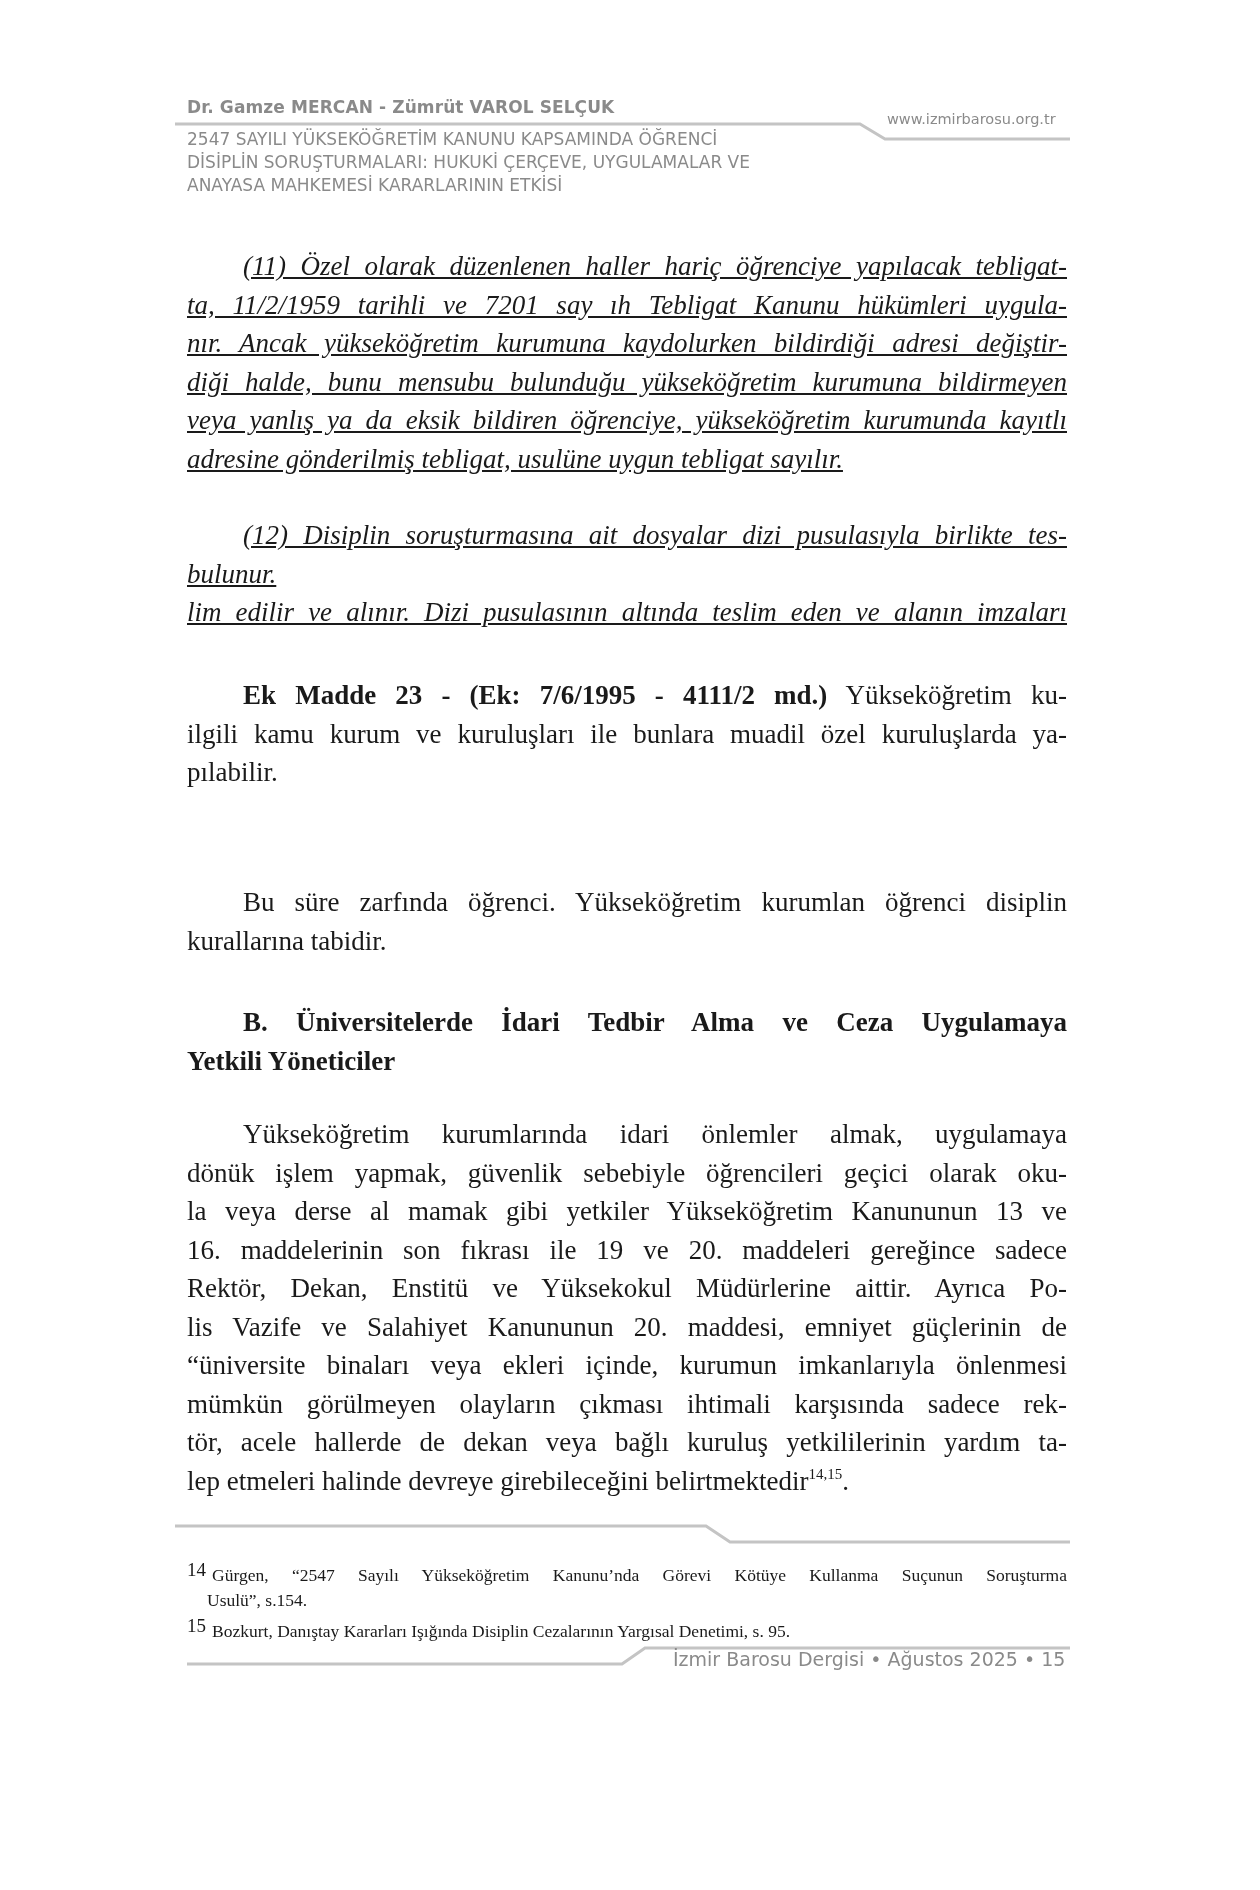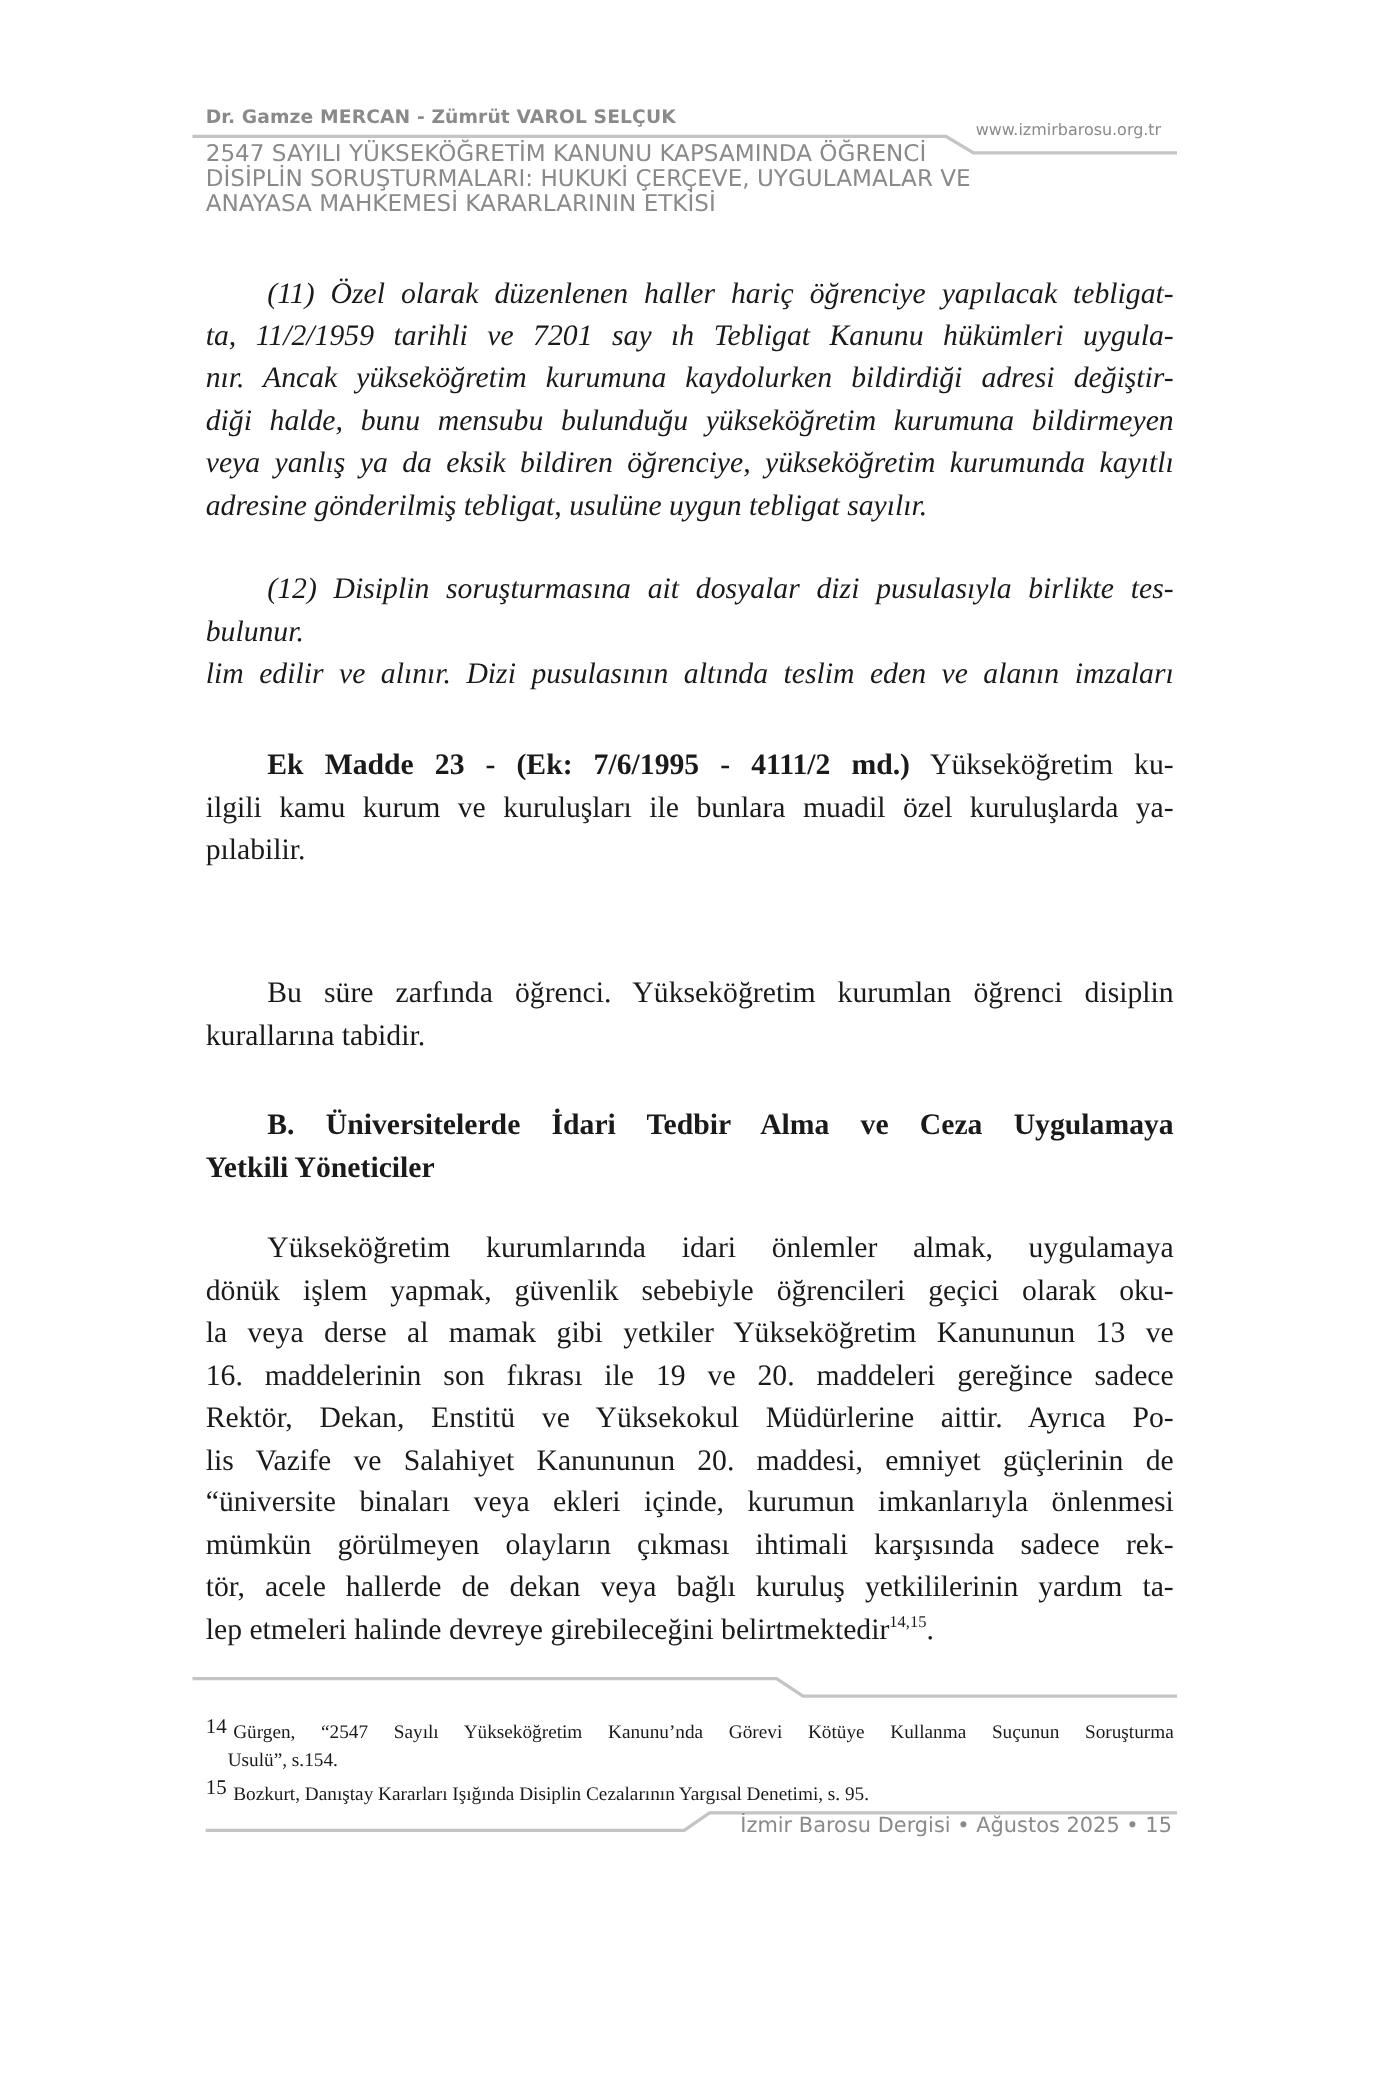--- a/index.html
+++ b/index.html
@@ -28,21 +28,21 @@
     font-weight: bold;
     font-size: 17px;
     color: #8a8a8a;
     letter-spacing: 0.1px;
   }
   .hdr-title {
     position: absolute;
     left: 187px; top: 128px;
     width: 700px;
     font-family: "DejaVu Sans", sans-serif;
-    font-size: 21px;
+    font-size: 17px;
     line-height: 23px;
     color: #8a8a8a;
     font-weight: normal;
     letter-spacing: 0px;
   }
   .hdr-title .line { display: block; white-space: nowrap; }
   .hdr-site {
     position: absolute;
     left: 887px; top: 111px;
     font-family: "DejaVu Sans", sans-serif;
@@ -70,21 +70,21 @@
     display: block;
     text-align: justify;
     text-align-last: justify;
     white-space: nowrap;
     overflow: visible;
   }
   .para .line.last {
     text-align-last: left;
   }
   .para .line.indent { text-indent: 56px; }
-  .italic { font-style: italic; }
+  .italic { font-style: italic; text-decoration: underline; }
   .bold { font-weight: bold; }
   sup.fnref {
     font-size: 15px;
     vertical-align: 11px;
     line-height: 0;
   }
   
   .footnote {
     position: absolute;
     left: 187px;

